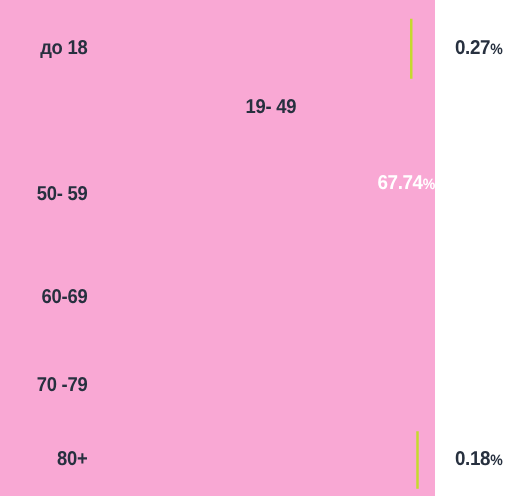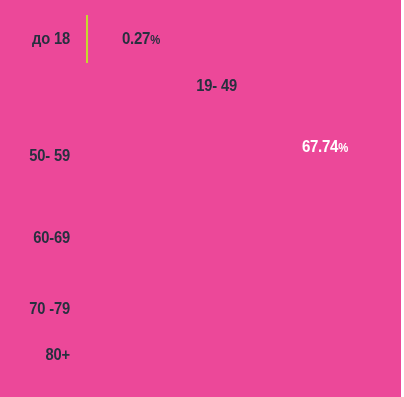--- a/index.html
+++ b/index.html
@@ -10,23 +10,23 @@
   body {
     width: 404px;
     height: 397px;
     overflow: hidden;
     font-family: "Liberation Sans", sans-serif;
     -webkit-font-smoothing: antialiased;
   }
 
   #chart {
     position: relative;
-    width: 401px;
+    width: 348px;
     height: 397px;
-    background: #ec4899;
+    background: #f9a8d4;
   }
 
   .bar-row {
     position: absolute;
     left: 0;
     width: 404px;
     display: flex;
     align-items: center;
   }
 
@@ -44,20 +44,21 @@
     white-space: nowrap;
   }
 
   .bar-area {
     position: relative;
     margin-left: 16px;
     height: 100%;
     flex: 1 1 auto;
     display: flex;
     align-items: center;
+    justify-content: flex-end;
   }
 
   .bar {
     background: #c5d92e;
     height: 100%;
     flex: 0 0 auto;
   }
 
   .bar-value {
     font-size: 16px;
@@ -117,17 +118,23 @@
   </div>
 
   <div class="bar-row" style="top:214px; height:48px;">
     <div class="row-label">60-69</div>
   </div>
 
   <div class="bar-row" style="top:285px; height:48px;gap:19px;">
     <div class="row-label">70 -79</div>
   </div>
 
-  <div class="bar-row" style="top:332px; height:46px;">
+  <div class="bar-row" style="top:345px; height:46px;">
     <div class="row-label">80+</div>
+    <div class="bar-area">
+      <div class="bar" style="width:2px;"></div>
+      <div class="bar-value" style="margin-left:29px;">
+        <span>0.18</span><span class="pct">%</span>
+      </div>
+    </div>
   </div>
 
 </div>
 
 </body></html>

